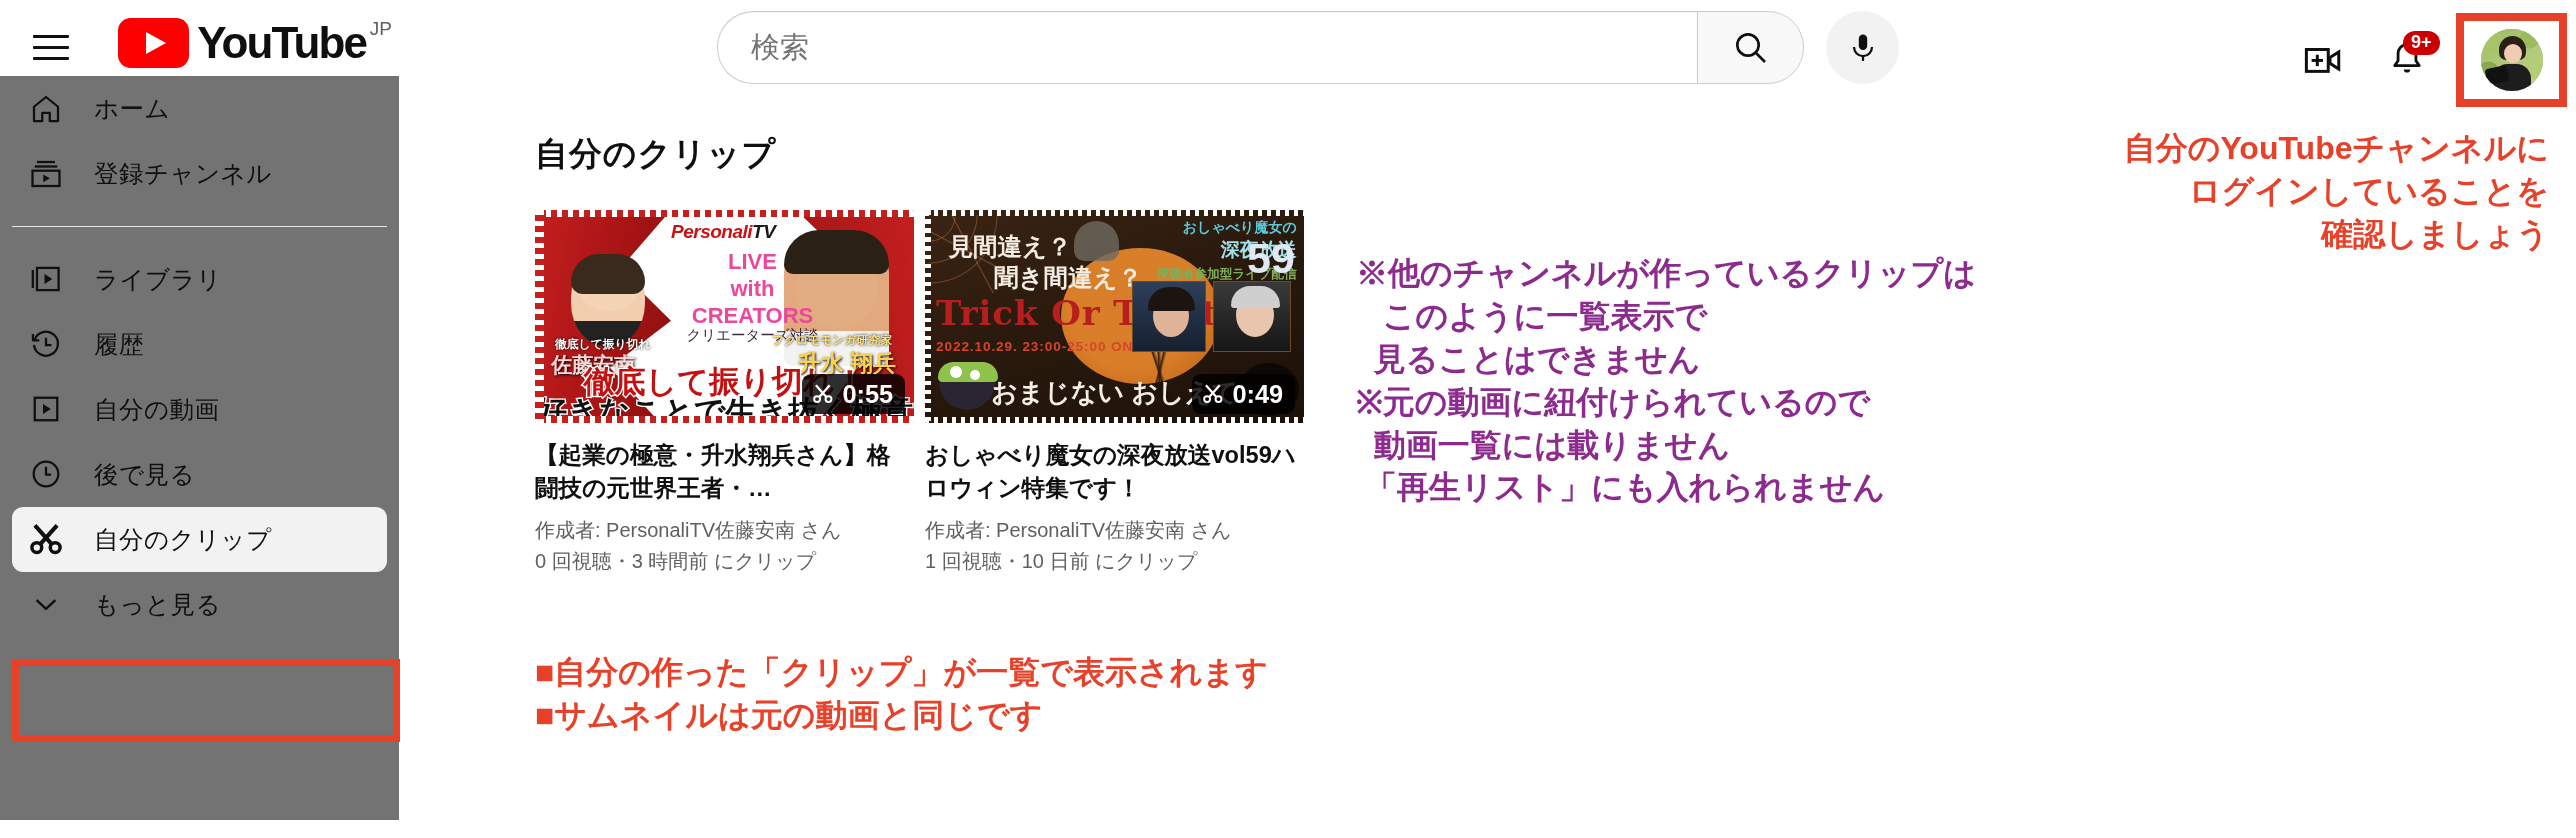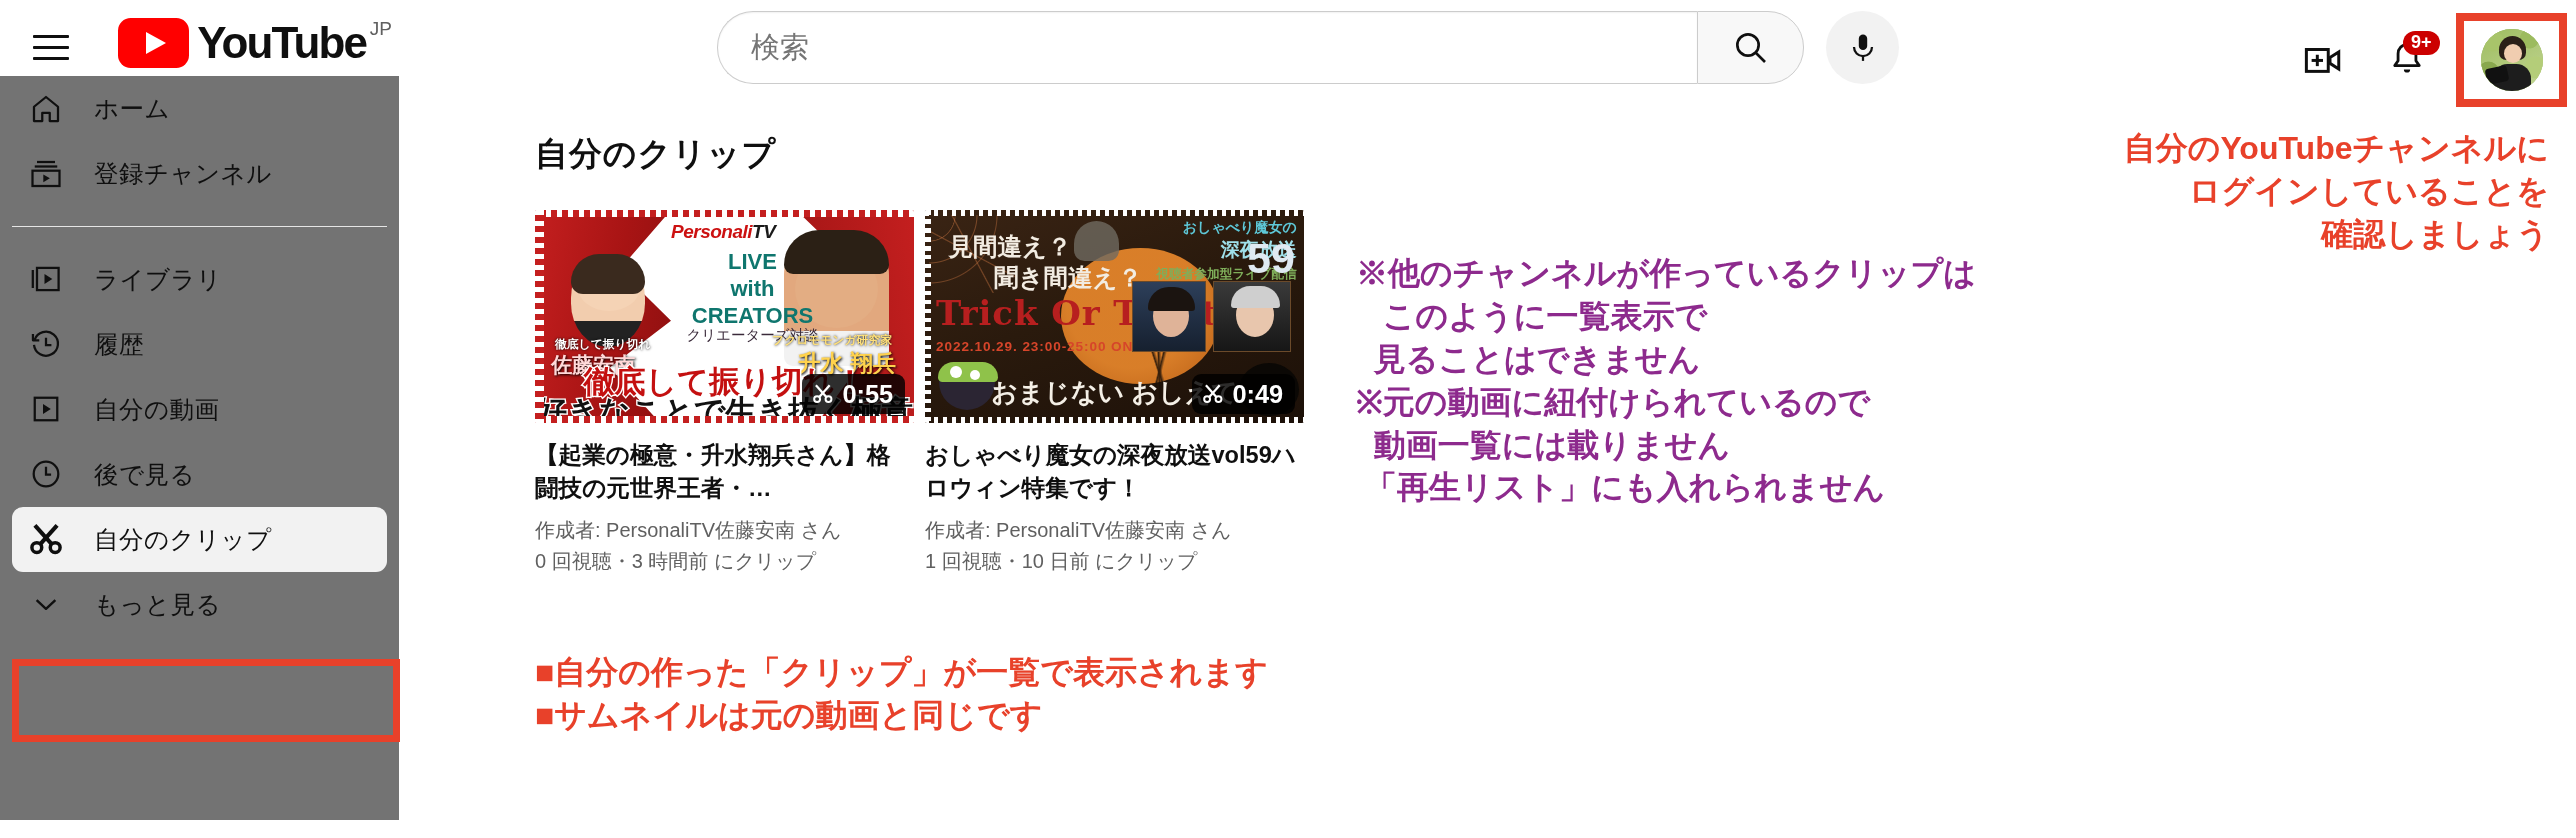--- a/index.html
+++ b/index.html
@@ -100,21 +100,21 @@
   .t1 .zigL { position:absolute; left:0; top:0; width:9px; height:213px;
      background:repeating-linear-gradient(#fff 0 5.4px,#c41f1f 5.4px 11px); }
   .t1 .zigT { position:absolute; left:0; top:0; width:379px; height:7.3px;
      background:repeating-linear-gradient(90deg,#fff 0 5.4px,#c41f1f 5.4px 11px); }
   .t1 .zigB { position:absolute; left:0; bottom:0; width:379px; height:7.3px;
      background:repeating-linear-gradient(90deg,#fff 0 5.4px,#c41f1f 5.4px 11px); }
   .t1 .brand { position:absolute; left:136px; top:11px; font-size:19px; font-weight:700;
                color:#1a1a1a; font-style:italic; letter-spacing:-0.5px; }
   .t1 .brand i { color:#cc1111; font-style:italic; }
   .t1 .lw { position:absolute; left:145px; top:38px; width:145px; text-align:center;
-            color:#0f766e; font-weight:700; font-size:22px; line-height:27px; }
+            color:#ec4899; font-weight:700; font-size:22px; line-height:27px; }
   .t1 .sub { position:absolute; left:136px; top:116px; width:163px; text-align:center;
              color:#3a2a3a; font-size:14.5px; }
   .t1 .f1 { position:absolute; left:36px; top:44px; width:74px; height:93px; border-radius:38px/45px;
             background:linear-gradient(180deg,#2d2118 0 34%, #f2cdae 34% 72%, #222 72%); }
   .t1 .f1b { position:absolute; left:43px; top:54px; width:62px; height:47px; border-radius:50%;
              background:#f5d3b5; }
   .t1 .f1h { position:absolute; left:36px; top:44px; width:74px; height:40px;
              border-radius:38px 38px 16.3px 16.3px; background:#3a2a1e; }
   .t1 .f2 { position:absolute; right:25.4px; top:20px; width:105px; height:136px;
             background:linear-gradient(180deg,#2b2015 0 24%, #e2a87e 24% 74%, #f2f2f2 74%); border-radius:45px 45px 9px 9px; }

